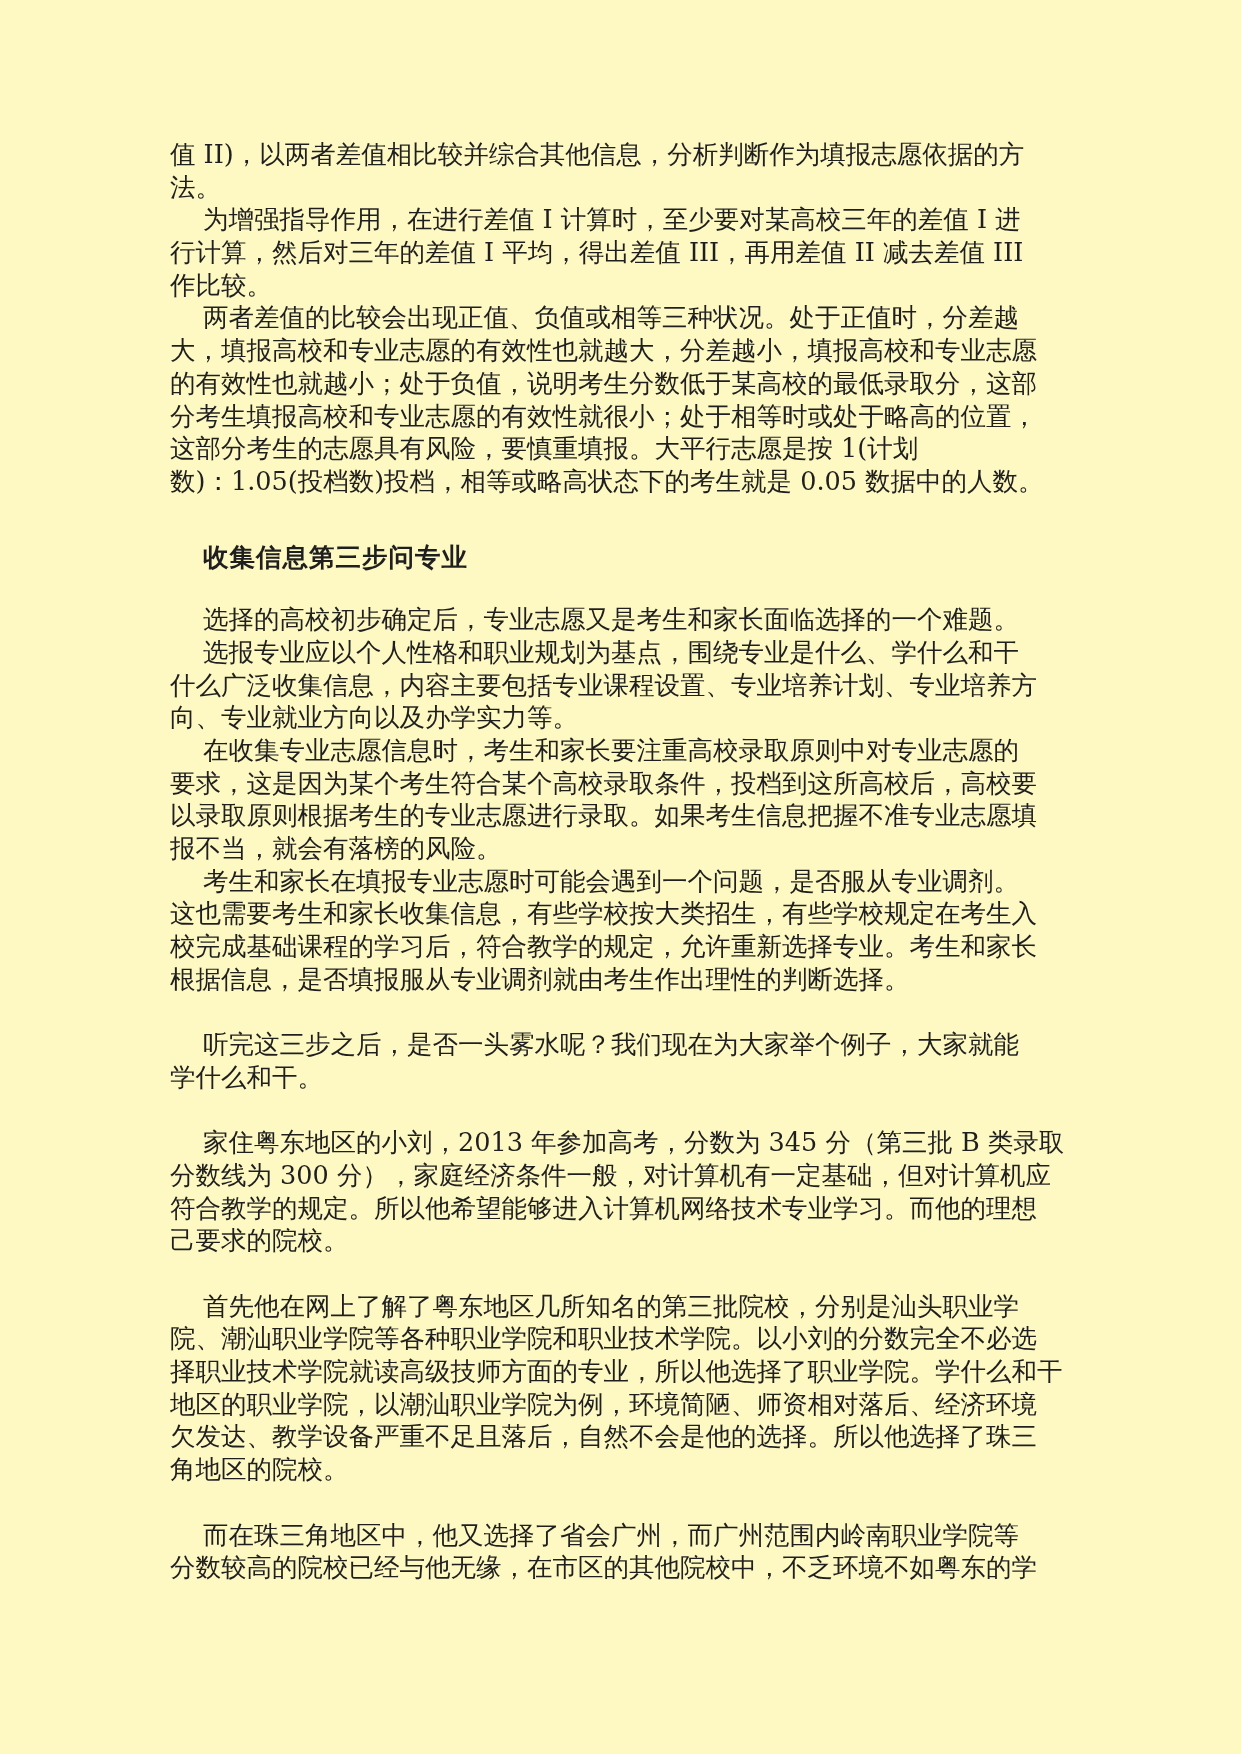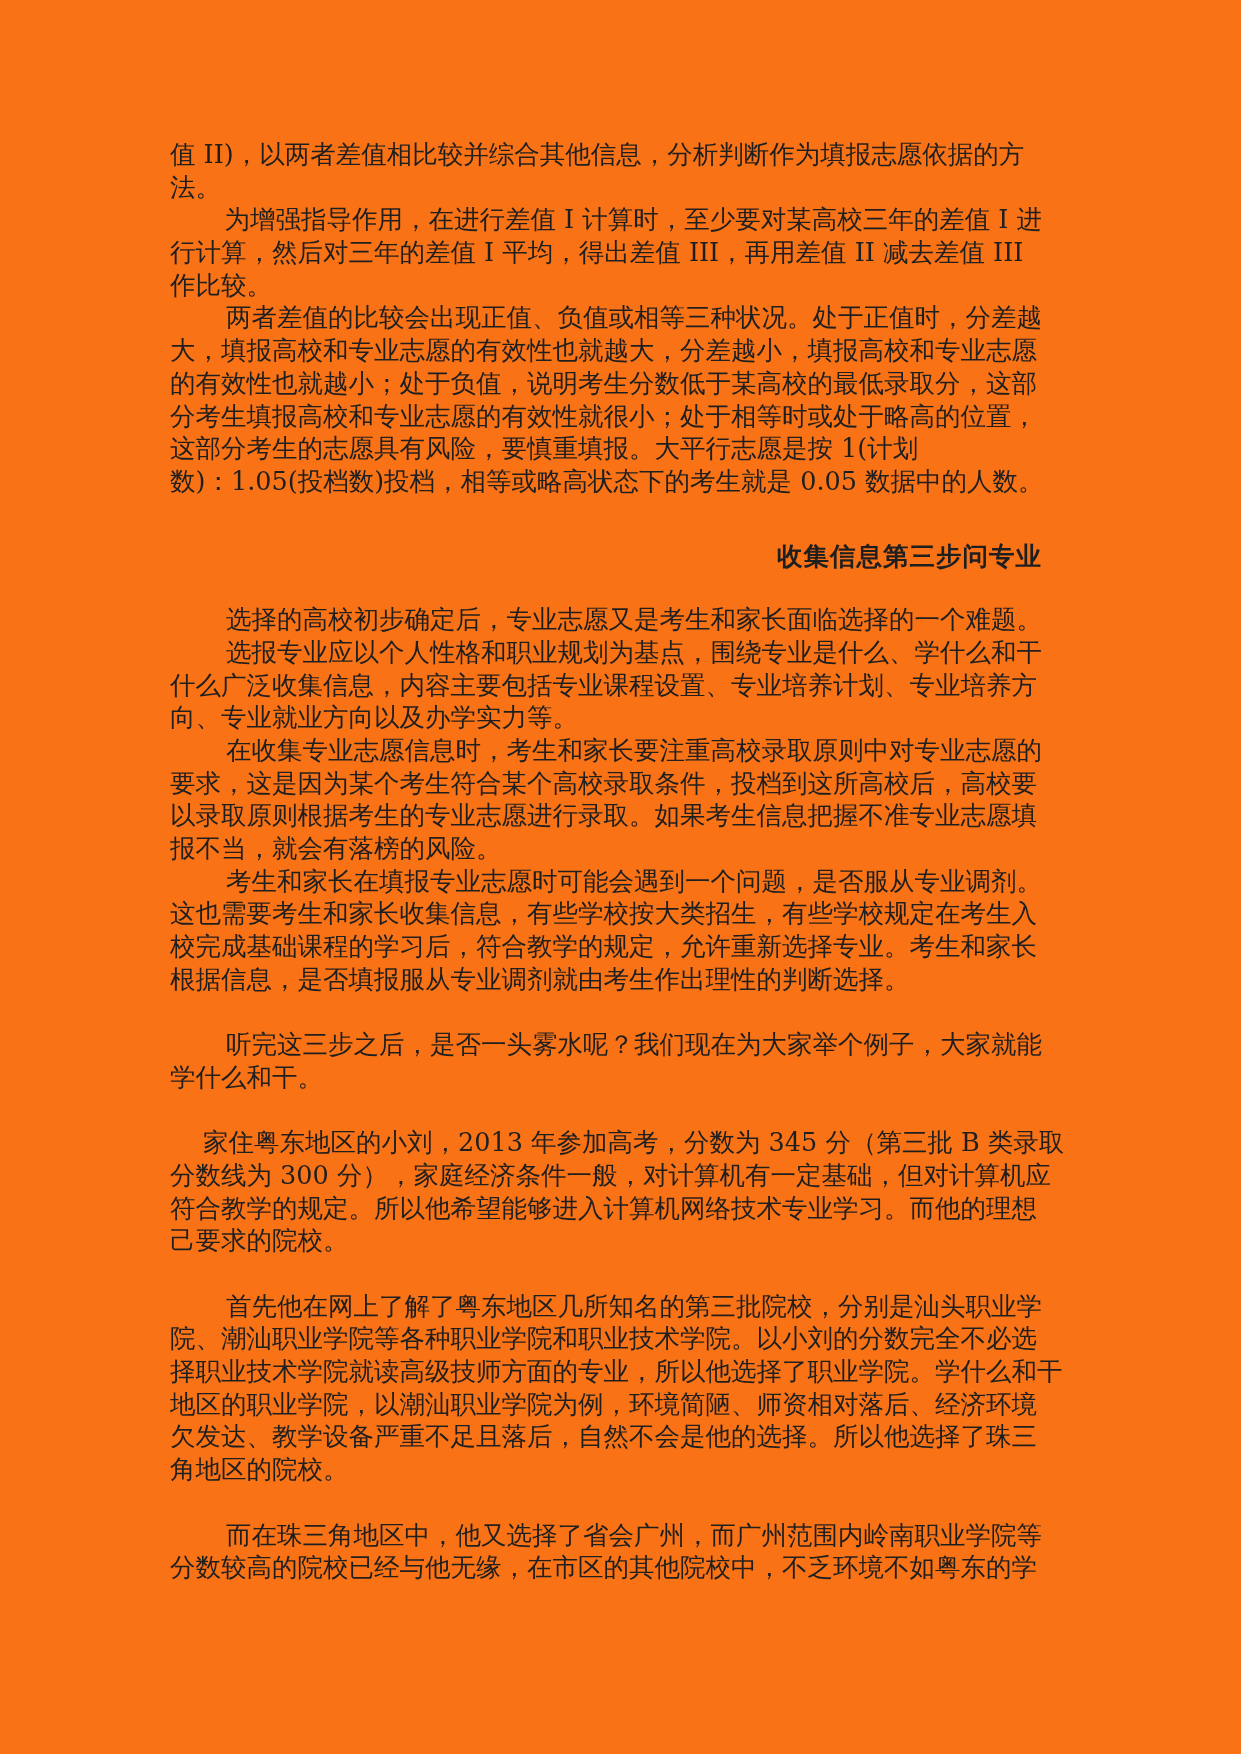--- a/index.html
+++ b/index.html
@@ -11,43 +11,43 @@
     width: 1241px;
     height: 1754px;
     position: relative;
     overflow: hidden;
   }
   .page {
     position: absolute;
     left: 0; top: 0;
     width: 1241px;
     height: 1754px;
-    background: #f97316;
+    background: #fef9c3;
   }
   .content {
     position: absolute;
     left: 170px;
     top: 138px;
     width: 872px;
     color: #1f1f1f;
     font-family: "DejaVu Serif", "Liberation Serif", serif;
     font-size: 25.5px;
     line-height: 32.7px;
   }
   .block-p { margin: 0; }
   .line {
     white-space: nowrap;
     height: 32.7px;
     overflow: visible;
     text-align: left;
   }
-  .line.indent { padding-left: 33px; text-align: right; }
+  .line.indent { padding-left: 33px; }
   .block-h {
     font-weight: bold;
-    font-family: Liberation Serif, serif;
+    font-family: Liberation Sans, sans-serif;
     margin-top: 43px;
     margin-bottom: 30px;
     letter-spacing: 1px;
   }
   .block-gap { height: 32.7px; }
 </style>
 </head>
 <body>
 
 <div class="page">

